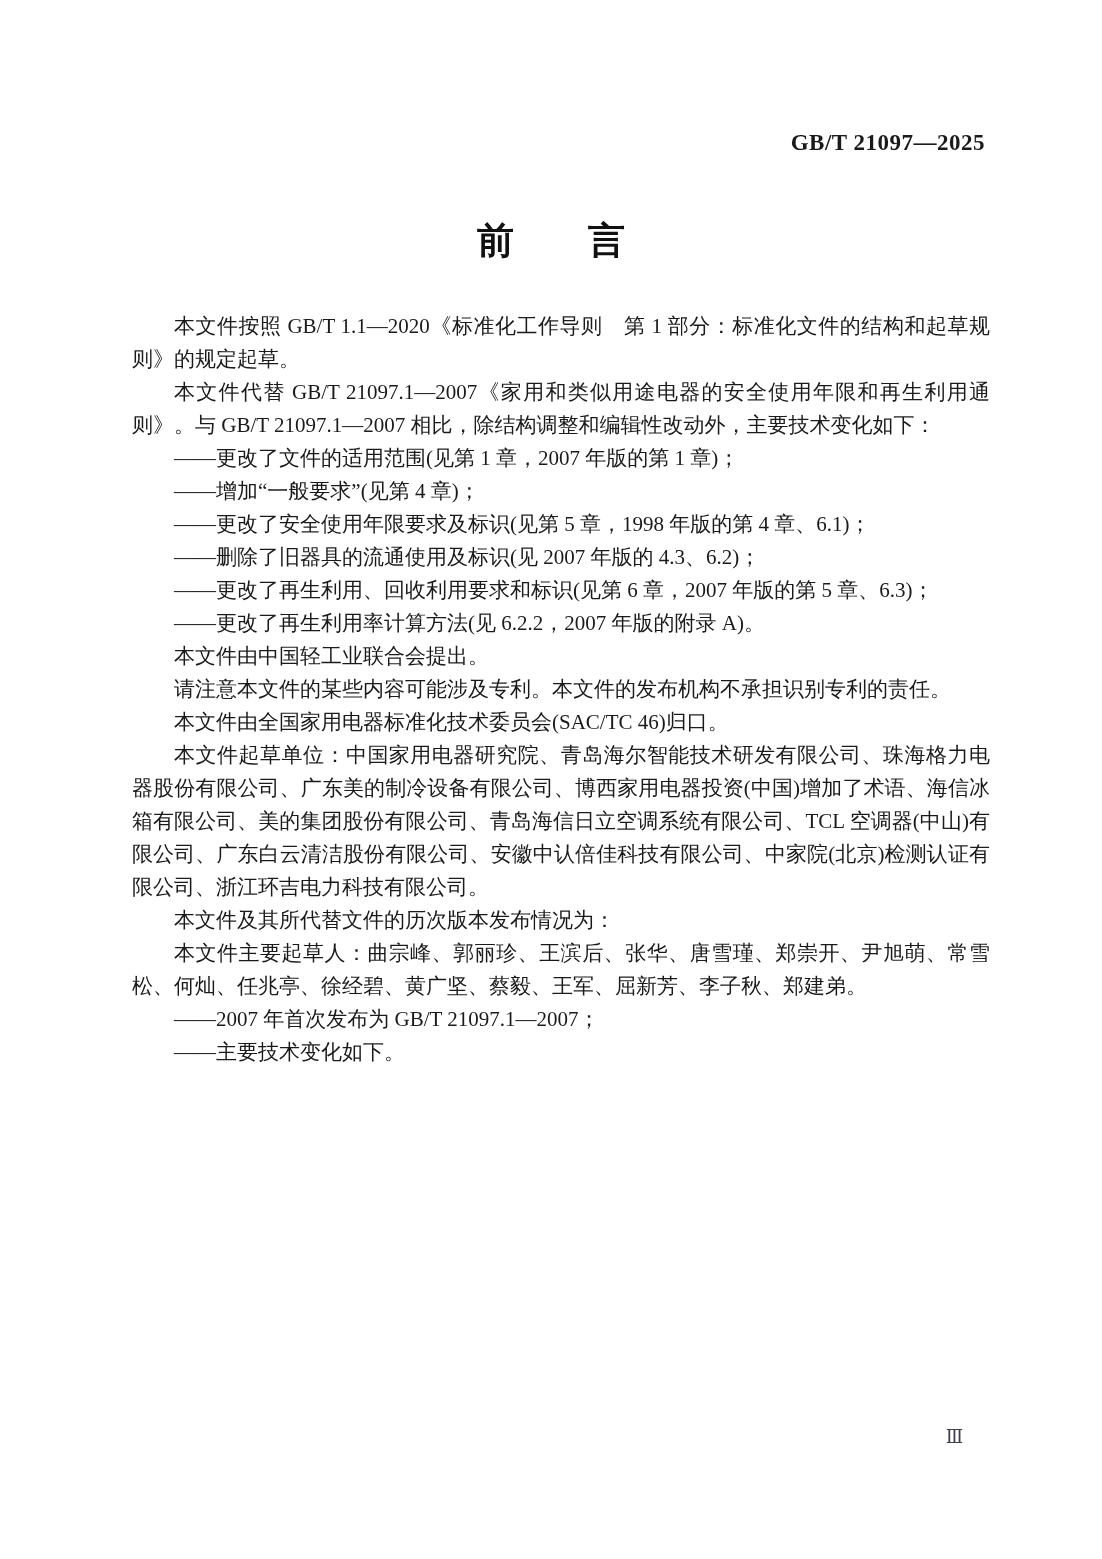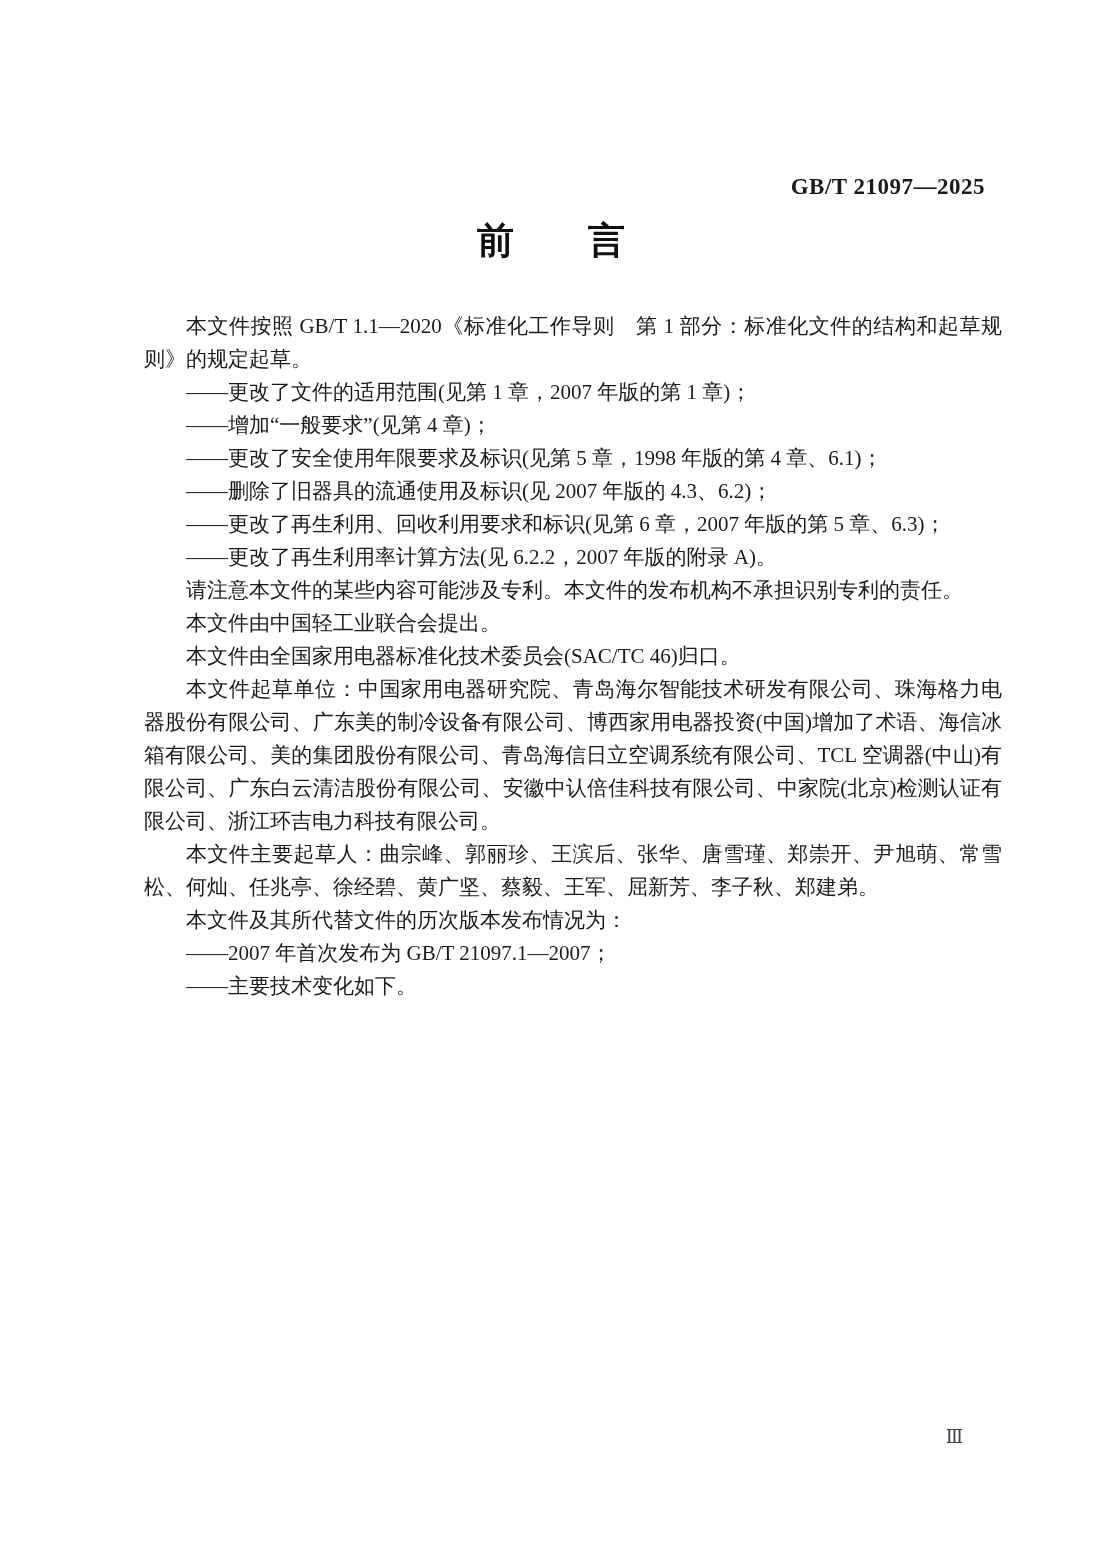--- a/index.html
+++ b/index.html
@@ -24,38 +24,37 @@
   .doc-header {
     position: absolute;
     top: 130px;
     left: 127px;
     width: 858px;
     text-align: right;
     font-size: 23px;
     font-weight: 700;
     letter-spacing: 0.5px;
     font-family: "Liberation Serif", "DejaVu Serif", serif;
-    margin-top: 44px;
   }
   .doc-title {
     position: absolute;
     top: 216px;
     left: 0;
     width: 1102px;
     margin: 0;
     text-align: center;
     font-family: "Liberation Sans", "DejaVu Sans", sans-serif;
     font-weight: 700;
     font-size: 37px;
     color: #111111;
   }
   .body-text {
     position: absolute;
     top: 310px;
-    left: 144px;
+    left: 132px;
     width: 858px;
     font-size: 21px;
     line-height: 33px;
     text-align: justify;
   }
   .body-text p {
     margin: 0;
     padding: 0;
   }
   .body-text p.para {
@@ -88,32 +87,33 @@
 
   <div class="doc-header">
     <span>GB/T 21097—2025</span>
   </div>
 
   <h1 class="doc-title">前　　言</h1>
 
   <div class="body-text">
 
   <p class="para">本文件按照 GB/T 1.1—2020《标准化工作导则　第 1 部分：标准化文件的结构和起草规则》的规定起草。</p>
+      <p class="para">本文件代替 GB/T 21097.1—2007《家用和类似用途电器的安全使用年限和再生利用通则》。与 GB/T 21097.1—2007 相比，除结构调整和编辑性改动外，主要技术变化如下：</p>
       <p class="dash">——更改了文件的适用范围(见第 1 章，2007 年版的第 1 章)；</p>
       <p class="dash">——增加“一般要求”(见第 4 章)；</p>
       <p class="dash">——更改了安全使用年限要求及标识(见第 5 章，1998 年版的第 4 章、6.1)；</p>
       <p class="dash">——删除了旧器具的流通使用及标识(见 2007 年版的 4.3、6.2)；</p>
       <p class="dash">——更改了再生利用、回收利用要求和标识(见第 6 章，2007 年版的第 5 章、6.3)；</p>
       <p class="dash">——更改了再生利用率计算方法(见 6.2.2，2007 年版的附录 A)。</p>
+      <p class="para">本文件由中国轻工业联合会提出。</p>
       <p class="para">请注意本文件的某些内容可能涉及专利。本文件的发布机构不承担识别专利的责任。</p>
-      <p class="para">本文件由中国轻工业联合会提出。</p>
       <p class="para">本文件由全国家用电器标准化技术委员会(SAC/TC 46)归口。</p>
       <p class="para">本文件起草单位：中国家用电器研究院、青岛海尔智能技术研发有限公司、珠海格力电器股份有限公司、广东美的制冷设备有限公司、博西家用电器投资(中国)增加了术语、海信冰箱有限公司、美的集团股份有限公司、青岛海信日立空调系统有限公司、TCL 空调器(中山)有限公司、广东白云清洁股份有限公司、安徽中认倍佳科技有限公司、中家院(北京)检测认证有限公司、浙江环吉电力科技有限公司。</p>
+      <p class="para">本文件及其所代替文件的历次版本发布情况为：</p>
       <p class="para">本文件主要起草人：曲宗峰、郭丽珍、王滨后、张华、唐雪瑾、郑崇开、尹旭萌、常雪松、何灿、任兆亭、徐经碧、黄广坚、蔡毅、王军、屈新芳、李子秋、郑建弟。</p>
-      <p class="para">本文件及其所代替文件的历次版本发布情况为：</p>
       <p class="dash">——2007 年首次发布为 GB/T 21097.1—2007；</p>
       <p class="dash">——主要技术变化如下。</p>
     </div>
 
   <div class="page-footer">
     <span class="page-num">Ⅲ</span>
   </div>
 
 </div>
 

